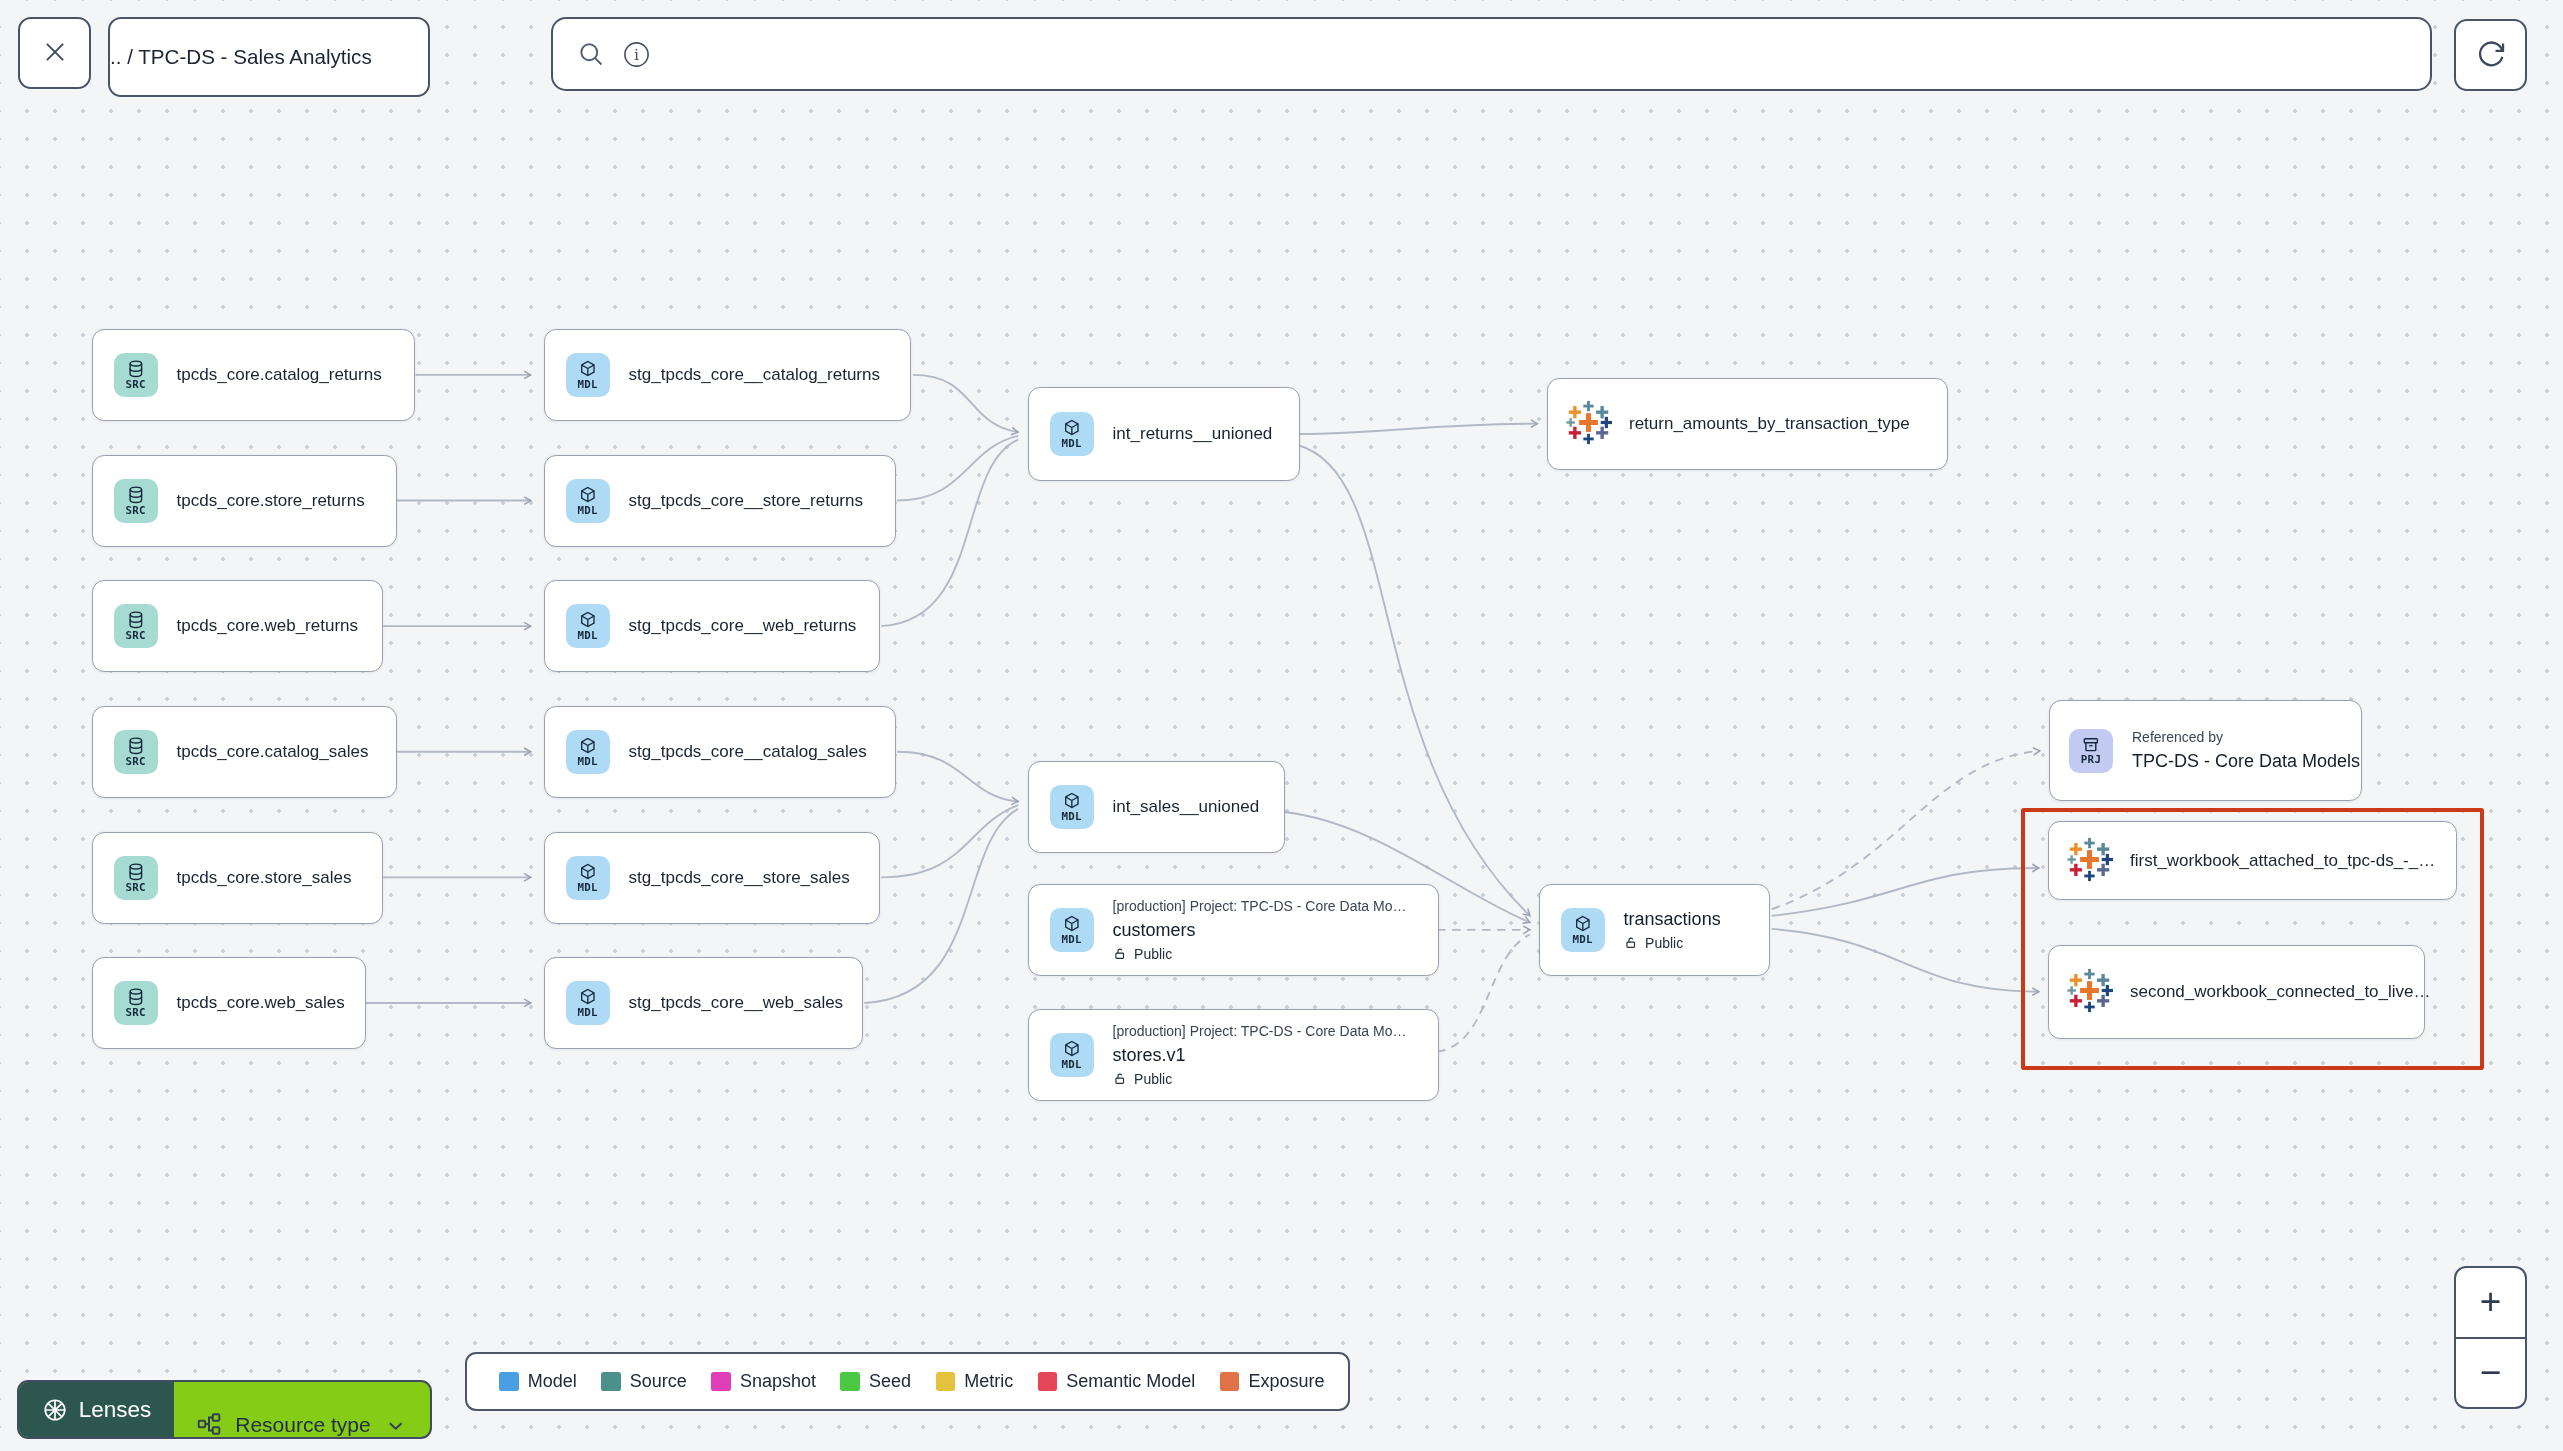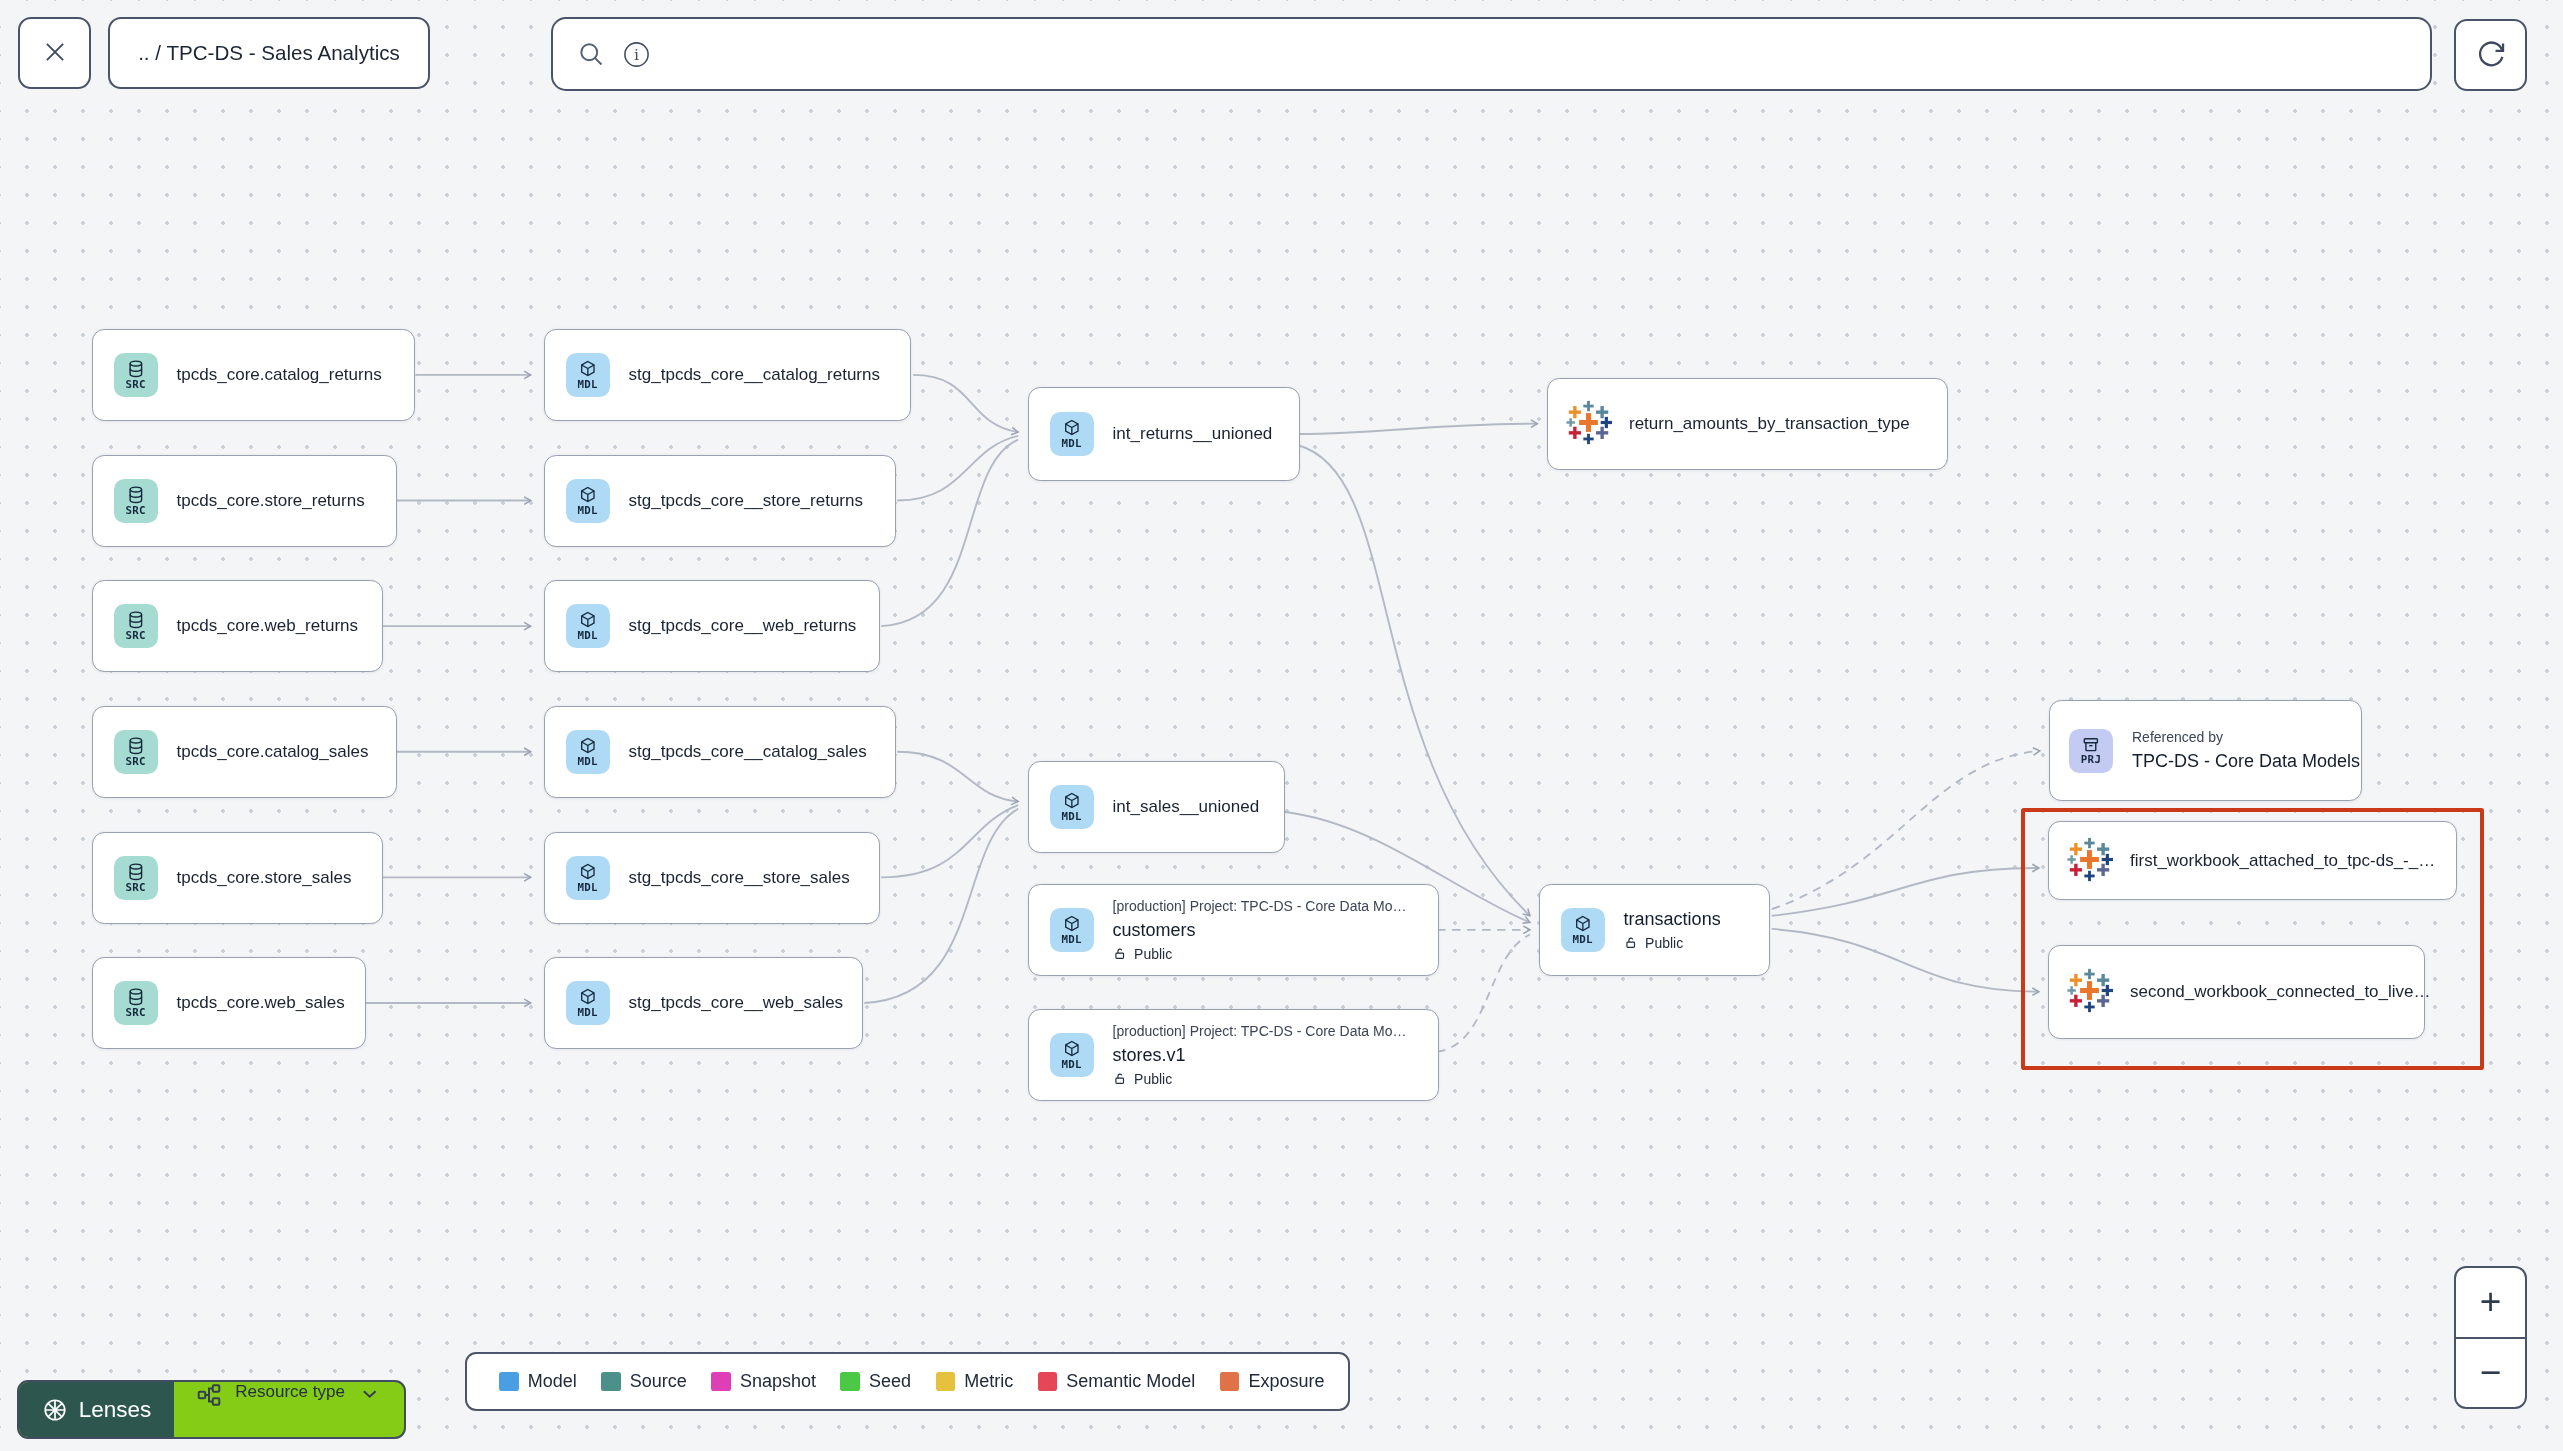--- a/index.html
+++ b/index.html
@@ -13,22 +13,22 @@
     position:absolute;inset:0;
     background-image:radial-gradient(circle, rgba(96,110,134,0.28) 1.9px, transparent 2.1px);
     background-size:28px 28px;background-position:13px 13px;
   }
   
   .tb-btn{
     position:absolute;background:#fff;border:2.3px solid #4a5468;border-radius:13px;
     display:flex;align-items:center;justify-content:center;box-sizing:border-box;cursor:pointer;
   }
   .breadcrumb{
-    position:absolute;left:108px;top:17px;width:322px;height:72px;background:#fff;
-    border:2.3px solid #4a5468;border-radius:13px;display:flex;align-items:center;justify-content:center;
+    position:absolute;left:108px;top:17px;width:322px;height:80px;background:#fff;
+    border:2.3px solid #4a5468;border-radius:13px;display:flex;align-items:center;justify-content:flex-start;
     font-size:20.6px;color:#1c2534;box-sizing:border-box;
   }
   .searchbar{
     position:absolute;left:551px;top:17px;width:1881px;height:74px;background:#fff;
     border:2.3px solid #4a5468;border-radius:15px;display:flex;align-items:center;
     box-sizing:border-box;padding:0 24.4px;gap:17px;
   }
   .searchbar input{
     flex:1;border:none;outline:none;font-size:21.6px;color:#232d3f;
     font-family:"Liberation Sans", sans-serif;background:transparent;
@@ -58,21 +58,21 @@
   .hl-box{position:absolute;border:4.7px solid #cb3a18;border-radius:2.8px;box-sizing:border-box;}
   
   .lens-group{
     position:absolute;left:17px;top:1352px;height:59px;display:flex;align-items:stretch;
     border:2.3px solid #414b61;border-radius:11.2px;overflow:hidden;background:#84cc16;box-sizing:border-box;margin-top:28px;
   }
   .lens-left{
     background:#2d574e;color:#fff;display:flex;align-items:center;gap:11.2px;padding:0 22.5px;
     font-size:22.5px;cursor:pointer;
   }
-  .lens-right{display:flex;align-items:flex-start;gap:13px;padding:0 22.5px;font-size:17px;color:#242e40;cursor:pointer;}
+  .lens-right{display:flex;align-items:flex-end;gap:13px;padding:0 22.5px;font-size:21px;color:#242e40;cursor:pointer;}
   .legend{
     position:absolute;left:465px;top:1352px;height:59px;width:885px;background:#fff;
     border:2.3px solid #4d5669;border-radius:11.2px;display:flex;align-items:center;gap:24.4px;
     padding:0 32px;box-sizing:border-box;
   }
   .leg-item{display:flex;align-items:center;gap:9px;font-size:18px;color:#202a3a;white-space:nowrap;justify-content:flex-end;}
   .leg-sw{width:19.7px;height:19.7px;border-radius:2.8px;flex:0 0 auto;}
   
   .zoomctl{
     position:absolute;left:2454px;top:1266px;width:73px;height:143px;background:#fff;

